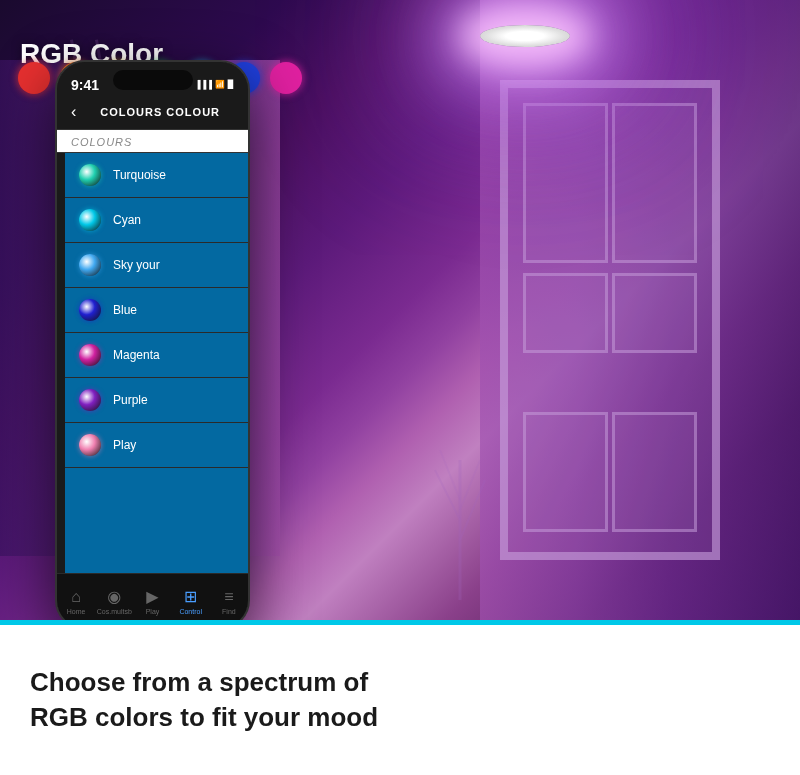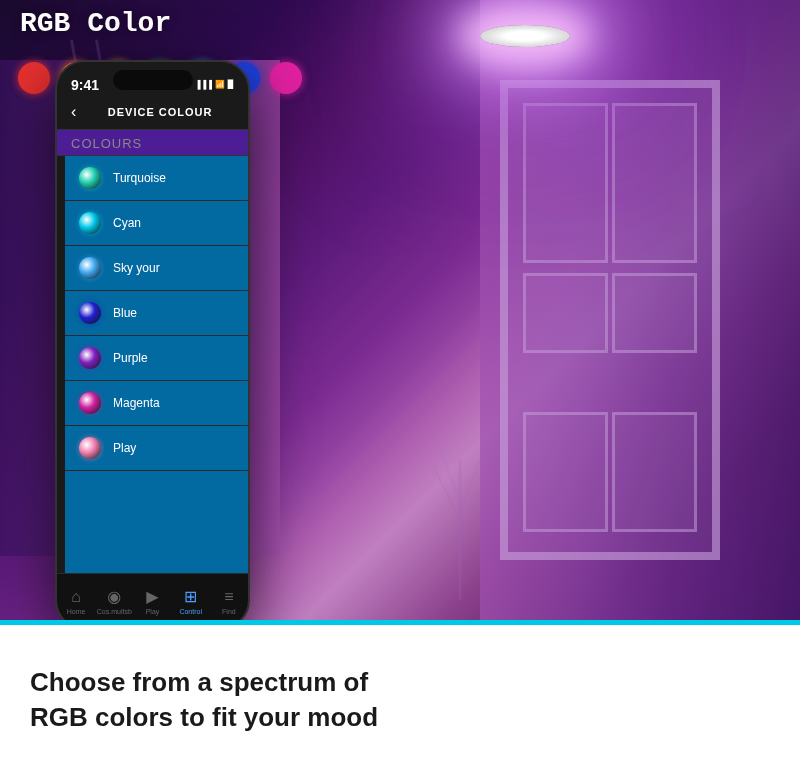--- a/index.html
+++ b/index.html
@@ -175,28 +175,27 @@
       bottom: 20px;
       right: 310px;
       width: 60px;
       height: 180px;
       opacity: 0.5;
     }
 
     
     .rgb-label {
       position: absolute;
-      top: 8px;
+      top: 38px;
       left: 20px;
       color: white;
       font-size: 28px;
       font-weight: bold;
       text-shadow: 0 0 10px rgba(0,0,0,0.5);
       z-index: 10;
-      font-family: Liberation Mono, monospace;
     }
 
     
     .color-dots {
       position: absolute;
       top: 62px;
       left: 18px;
       display: flex;
       gap: 10px;
       z-index: 10;
@@ -293,25 +292,26 @@
       color: white;
       font-size: 11px;
       font-weight: 600;
       letter-spacing: 1px;
       flex: 1;
       text-align: center;
     }
 
     .section-label {
       color: #888;
-      font-size: 13px;
+      font-size: 11px;
       letter-spacing: 1px;
       padding: 6px 14px 4px;
-      background: #4c1d95;
+      background: #ffffff;
       flex-shrink: 0;
+      font-style: italic;
     }
 
     .divider-line {
       height: 1px;
       background: #333;
       margin: 0 0;
     }
 
     .color-list {
       flex: 1;
@@ -464,21 +464,21 @@
             <span class="status-time">9:41</span>
             <div class="status-icons">
               <span>▐▐▐</span>
               <span>📶</span>
               <span>▉</span>
             </div>
           </div>
 
           <div class="phone-header">
             <span class="back-arrow">‹</span>
-            <span class="header-title">DEVICE COLOUR</span>
+            <span class="header-title">COLOURS COLOUR</span>
           </div>
 
           <div class="divider-line"></div>
 
           <div class="section-label">COLOURS</div>
 
           <div class="divider-line"></div>
 
           <div class="color-list" id="color-list-container">
               <div class="color-item">
@@ -491,26 +491,26 @@
               </div>
               <div class="color-item">
                 <div class="color-swatch" style="background: radial-gradient(circle at 35% 35%, white 0%, rgb(64, 168, 240) 40%, rgb(17, 17, 17) 100%); box-shadow: rgba(64, 168, 240, 0.4) 0px 0px 4px 1px;"></div>
                 <span class="color-name">Sky your</span>
               </div>
               <div class="color-item">
                 <div class="color-swatch" style="background: radial-gradient(circle at 35% 35%, white 0%, rgb(32, 32, 208) 40%, rgb(17, 17, 17) 100%); box-shadow: rgba(32, 32, 208, 0.4) 0px 0px 4px 1px;"></div>
                 <span class="color-name">Blue</span>
               </div>
               <div class="color-item">
+                <div class="color-swatch" style="background: radial-gradient(circle at 35% 35%, white 0%, rgb(208, 32, 160) 40%, rgb(17, 17, 17) 100%); box-shadow: rgba(208, 32, 160, 0.4) 0px 0px 4px 1px;"></div>
+                <span class="color-name">Magenta</span>
+              </div>
+              <div class="color-item">
                 <div class="color-swatch" style="background: radial-gradient(circle at 35% 35%, white 0%, rgb(128, 32, 192) 40%, rgb(17, 17, 17) 100%); box-shadow: rgba(128, 32, 192, 0.4) 0px 0px 4px 1px;"></div>
                 <span class="color-name">Purple</span>
-              </div>
-              <div class="color-item">
-                <div class="color-swatch" style="background: radial-gradient(circle at 35% 35%, white 0%, rgb(208, 32, 160) 40%, rgb(17, 17, 17) 100%); box-shadow: rgba(208, 32, 160, 0.4) 0px 0px 4px 1px;"></div>
-                <span class="color-name">Magenta</span>
               </div>
               <div class="color-item">
                 <div class="color-swatch" style="background: radial-gradient(circle at 35% 35%, white 0%, rgb(240, 128, 176) 40%, rgb(17, 17, 17) 100%); box-shadow: rgba(240, 128, 176, 0.4) 0px 0px 4px 1px;"></div>
                 <span class="color-name">Play</span>
               </div>
             </div>
 
           <div class="phone-bottom-nav" id="bottom-nav-container">
               <div class="nav-item">
                 <span class="nav-icon" style="color: rgb(102, 102, 102);">⌂</span>

